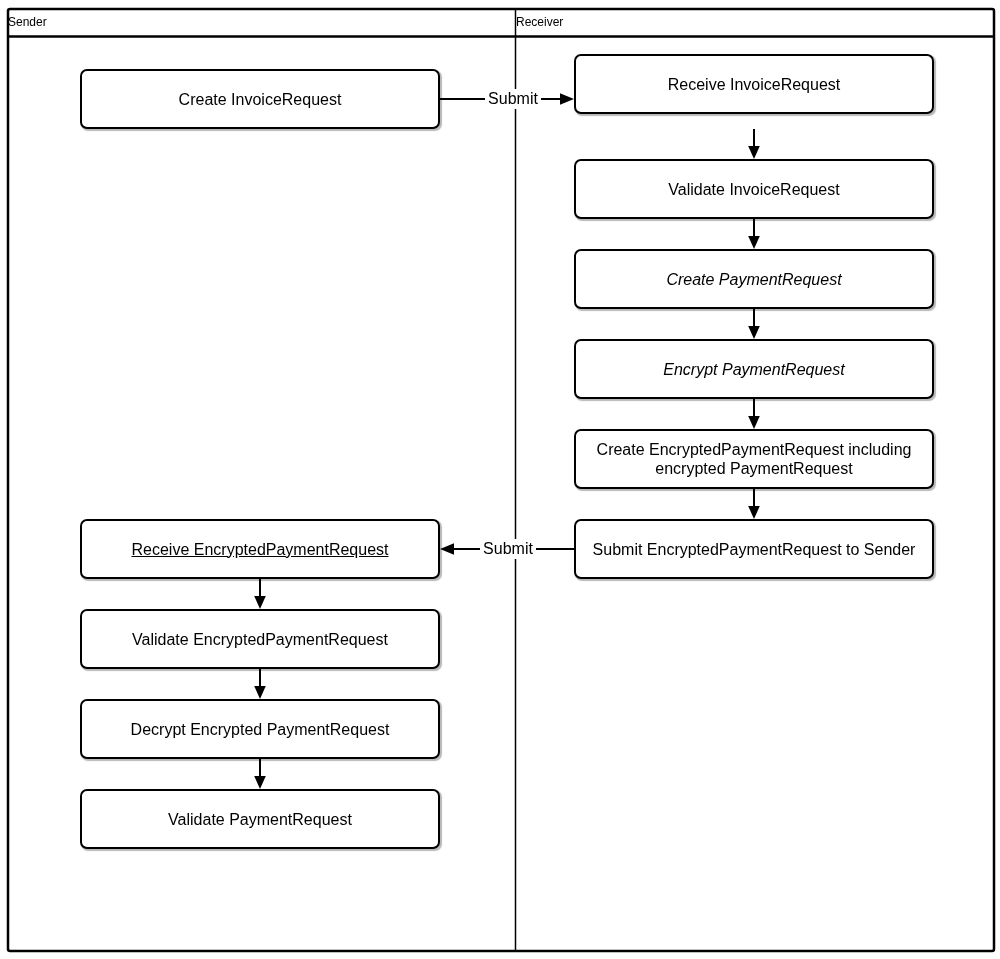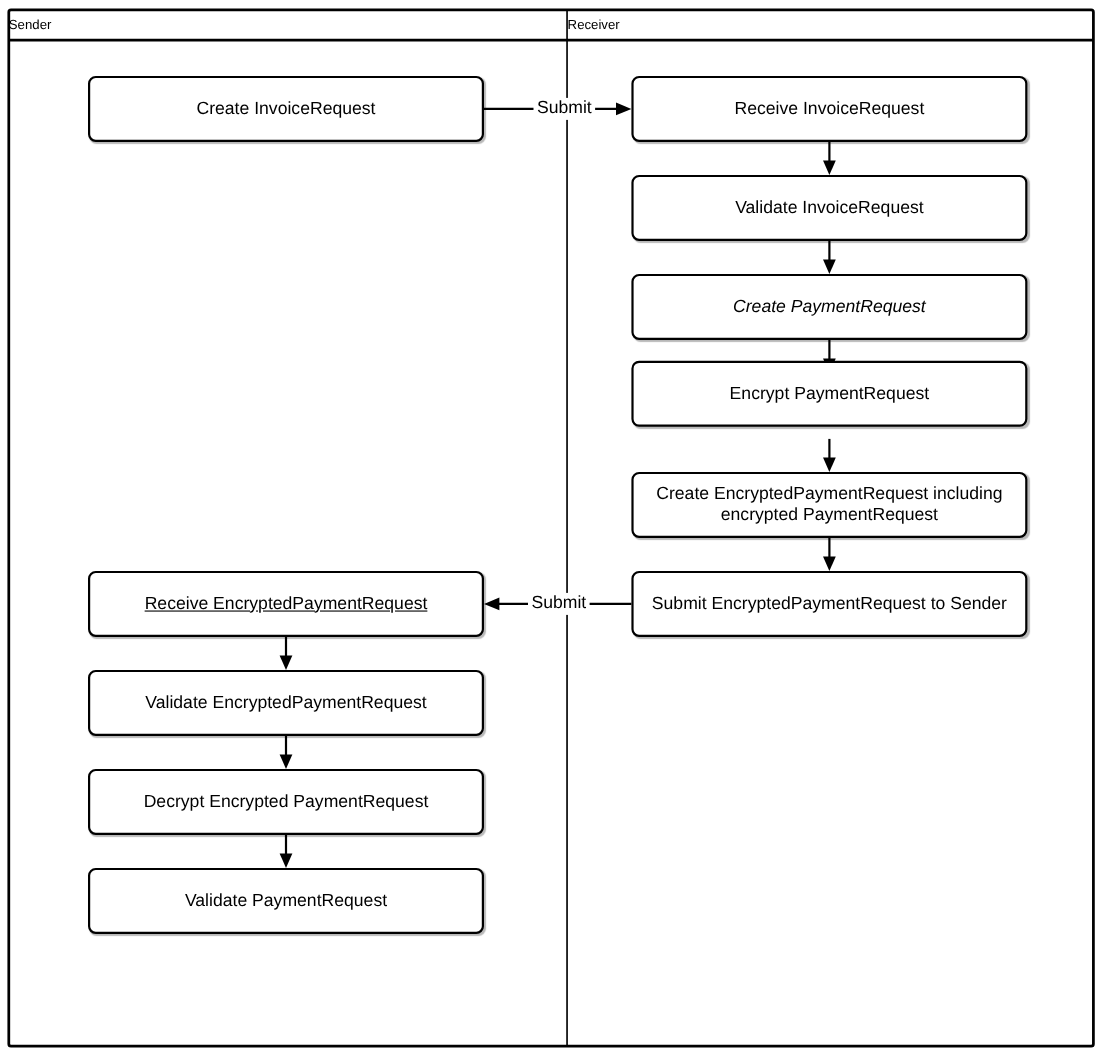--- a/index.html
+++ b/index.html
@@ -47,24 +47,24 @@
     z-index: 1;
     box-shadow: 1.5px 1.5px 1px rgba(0,0,0,0.28);
   }
   .lane-sender   .flow-node { left: 80px; }
   .lane-receiver .flow-node { left: 574px; }
   #node-s1 { top: 69px; }
   #node-s2 { top: 519px; text-decoration: underline; }
   #node-s3 { top: 609px; }
   #node-s4 { top: 699px; }
   #node-s5 { top: 789px; }
-  #node-r1 { top: 69px; }
+  #node-r1 { top: 54px; }
   #node-r2 { top: 159px; }
   #node-r3 { top: 249px; font-style: italic; }
-  #node-r4 { top: 328px; }
+  #node-r4 { top: 339px; font-style: italic; }
   #node-r5 { top: 429px; }
   #node-r6 { top: 519px; }
   .edge-label {
     position: absolute;
     width: 56px;
     height: 20px;
     line-height: 20px;
     text-align: center;
     font-size: 16px;
     background: #ffffff;

